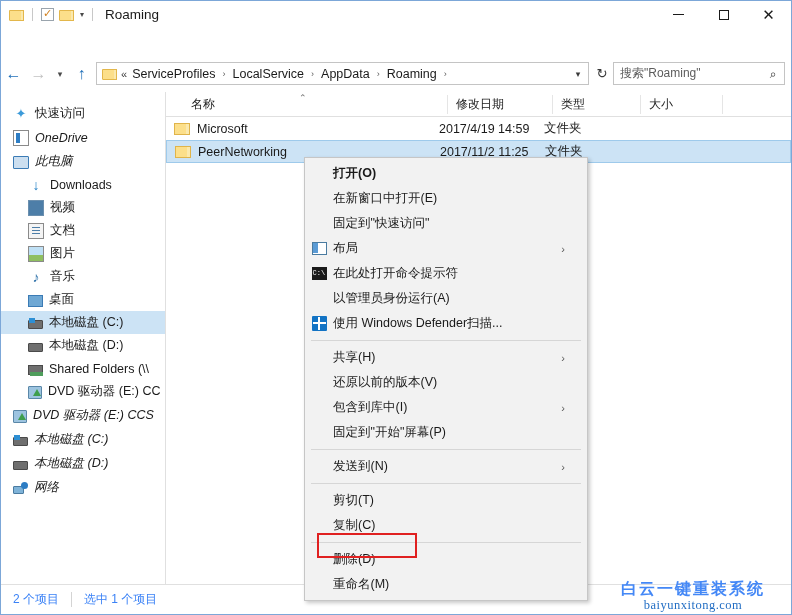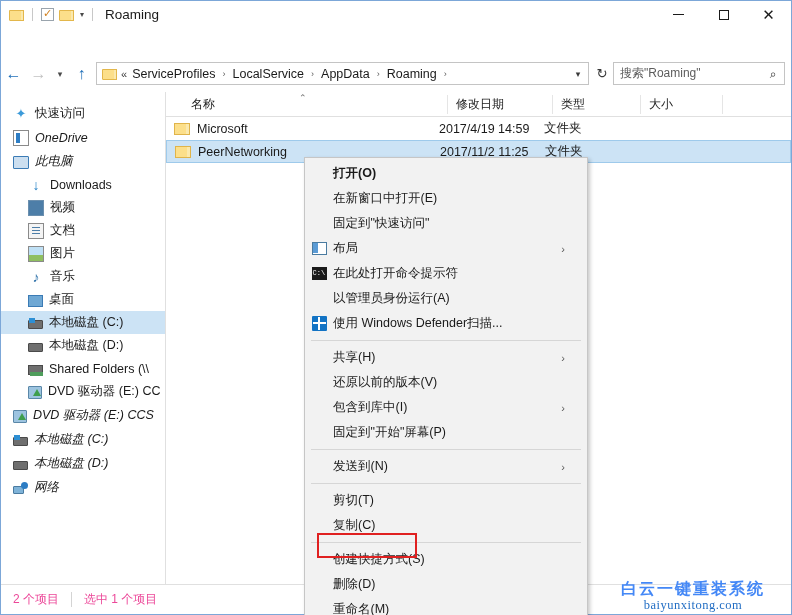--- a/index.html
+++ b/index.html
@@ -613,21 +613,21 @@
     position: absolute;
     left: 0; right: 0; bottom: 0;
     height: 29px;
     border-top: 1px solid #e0e0e0;
     background: #ffffff;
     display: flex;
     align-items: center;
   }
   .status-seg {
     font-size: 12px;
-    color: #ec4899;
+    color: #3b82f6;
     padding: 0 12px;
   }
   .status-div {
     width: 1px; height: 15px;
     background: #d4d4d4;
   }
 
   
   #watermark {
     position: absolute;
@@ -881,24 +881,20 @@
       <span class="mi-ico"></span>
       <span class="mi-label">剪切(T)</span>
     </div>
     <div class="mi">
       <span class="mi-ico"></span>
       <span class="mi-label">复制(C)</span>
     </div>
     <div class="msep"></div>
     <div class="mi">
       <span class="mi-ico"></span>
-      <span class="mi-label">创建快捷方式(S)</span>
-    </div>
-    <div class="mi">
-      <span class="mi-ico"></span>
       <span class="mi-label">删除(D)</span>
     </div>
     <div class="mi">
       <span class="mi-ico"></span>
       <span class="mi-label">重命名(M)</span>
     </div>
 
   </div>
 
   <div id="delete-highlight"></div>

